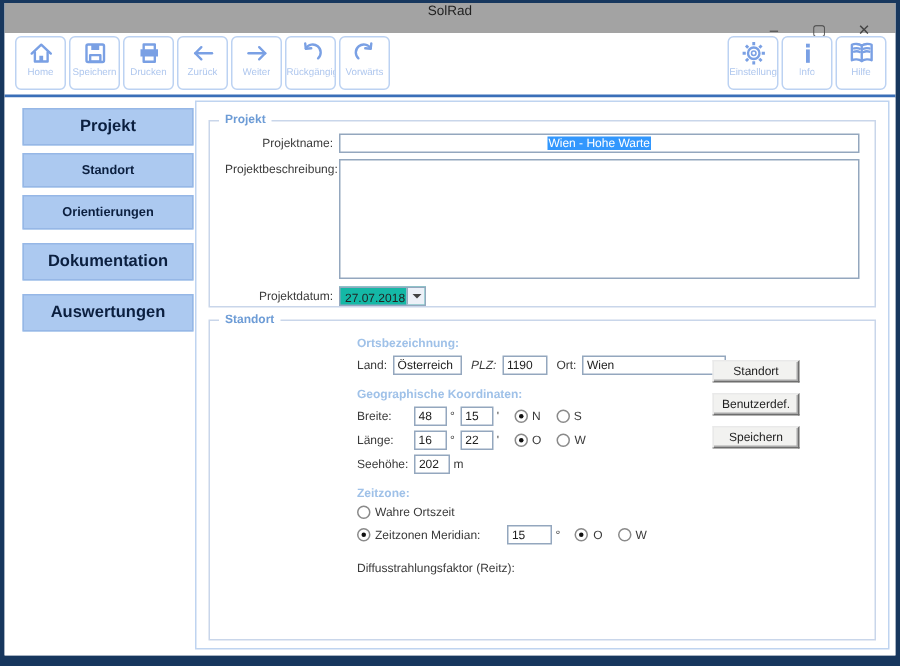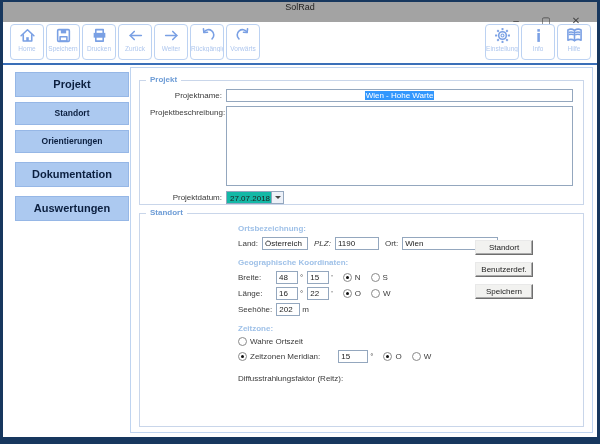--- a/index.html
+++ b/index.html
@@ -270,21 +270,21 @@
       <div class="groupbox gb-standort frm">
         <span class="gb-title">Standort</span>
 
         <div class="st-body">
           <div class="section-label">Ortsbezeichnung:</div>
 
           <div class="row">
             <span class="mini-label">Land:</span>
             <input class="input" style="width: 46px;" value="Österreich">
             <span class="mini-label" style="margin-left:6px;font-style:italic;">PLZ:</span>
-            <input class="input" style="width: 44px;" value="1190">
+            <input class="input" style="width: 30px;" value="1190">
             <span class="mini-label" style="margin-left:6px;">Ort:</span>
             <input class="input" style="width: 96px;" value="Wien">
           </div>
 
           <div class="gap-m"></div>
           <div class="section-label">Geographische Koordinaten:</div>
 
           <div class="row">
             <span class="mini-label" style="width:34px;">Breite:</span>
             <input class="input" style="width: 22px;" value="48">

